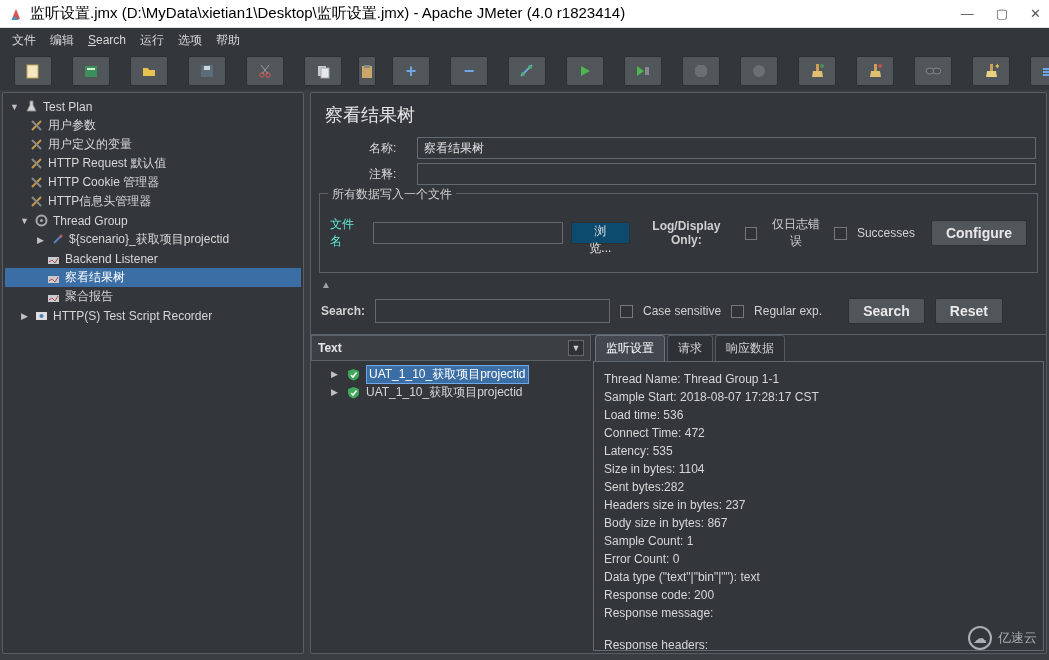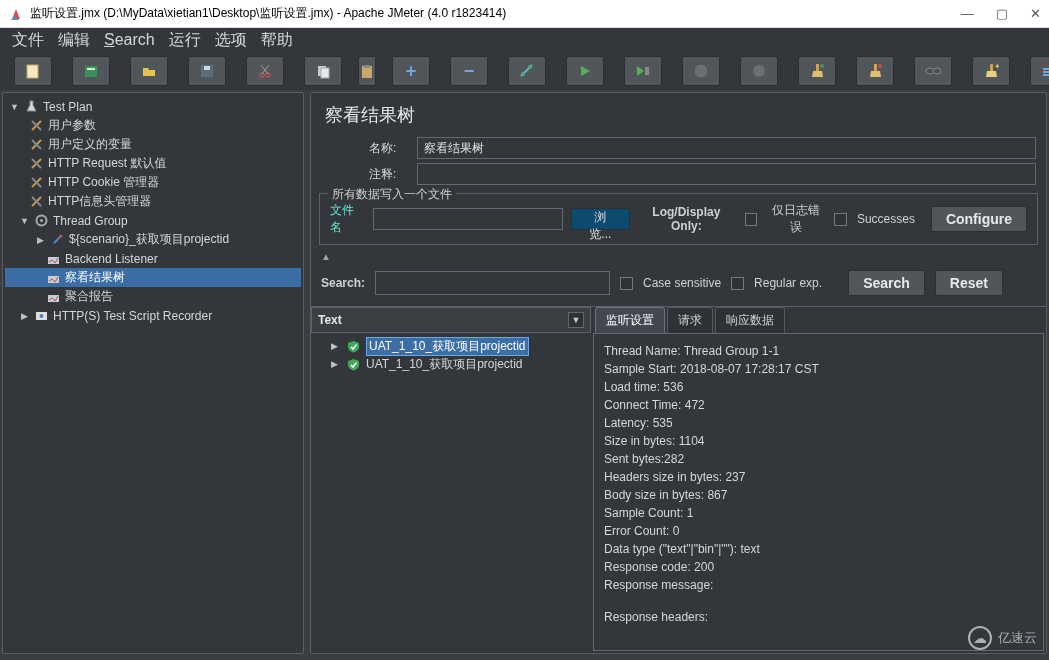--- a/index.html
+++ b/index.html
@@ -3,25 +3,25 @@
 <meta charset="utf-8">
 <style>
 * { box-sizing: border-box; margin: 0; padding: 0; font-family: "Segoe UI", Arial, sans-serif; }
 body { background: #ffffff; width: 1049px; height: 660px; overflow: hidden; font-size: 12px; }
 
 .window { width: 1049px; height: 660px; display: flex; flex-direction: column; background: #3a3e43; }
 
 
 .titlebar { height: 28px; background: #ffffff; border-bottom: 1px solid #ddd; display: flex; align-items: center; padding: 0 8px; color: #000; }
 .titlebar .icon { width: 16px; height: 16px; margin-right: 6px; display:flex; align-items:center; justify-content:center; }
-.titlebar .title { flex: 1; font-size: 12px; }
+.titlebar .title { flex: 1; font-size: 15px; }
 .winbtns { display: flex; gap: 22px; color: #555; font-size: 13px; }
 
 
-.menubar { height: 24px; background: #33373c; display: flex; align-items: center; padding: 0 12px; gap: 14px; color: #d6d6d6; font-size: 16px; }
+.menubar { height: 24px; background: #33373c; display: flex; align-items: center; padding: 0 12px; gap: 14px; color: #d6d6d6; font-size: 12px; }
 .menubar span u { text-decoration: underline; }
 
 
 .toolbar { height: 38px; background: #33373c; display: flex; align-items: center; padding: 2px 10px; gap: 0; }
 .tool-group { display:flex; gap:4px; padding:0 4px; }
 .tool-sep { width: 1px; height: 28px; background: #25282c; margin: 0 6px; }
 .tbtn { width: 38px; height: 30px; background: #51565b; border: 1px solid #2c2f33; border-radius: 2px; display: flex; align-items: center; justify-content: center; color: #e0e0e0; font-size: 14px; cursor:pointer; }
 
 
 .content { flex: 1; display: flex; gap: 6px; padding: 2px 2px 6px 2px; min-height: 0; }
@@ -34,21 +34,21 @@
 .tree-row.selected { background: #3b6ea5; color: #fff; }
 .tree-toggle { width: 11px; color: #c0c0c0; text-align:center; font-size:9px; }
 .tree-indent { display:inline-block; }
 .tree-icon { width:15px; height:15px; display:inline-flex; align-items:center; justify-content:center; font-size:11px; }
 
 
 .sec-title { color: #e6e6e6; font-size: 18px; padding: 10px 10px 8px 14px; }
 .form-row { display: flex; align-items: center; padding: 2px 10px; gap: 8px; }
 .form-row label { color: #d6d6d6; font-size: 12px; width: 40px; margin-left: 48px; }
 .text-input { flex: 1; height: 22px; background: #33373c; border: 1px solid #626970; color: #e0e0e0; padding: 0 6px; font-size: 12px; }
-.group-box { border: 1px solid #5b6168; margin: 6px 8px 4px 8px; padding: 6px 6px; position: relative; }
+.group-box { border: 1px solid #5b6168; margin: 6px 8px 4px 8px; padding: 20px 6px; position: relative; }
 .group-box .legend { position: absolute; top: -8px; left: 8px; background: #33373c; padding: 0 4px; color: #d0d0d0; font-size: 12px; }
 .file-row { display:flex; align-items:center; gap:8px; padding: 2px 4px; }
 .file-row .lbl { color:#5eead4; font-size:12px; }
 .browse-btn { height:22px; padding:0 12px; background: #0c4a6e; border:1px solid #2c2f33; color:#e0e0e0; font-size:12px; cursor:pointer; }
 .log-opts { display:flex; align-items:center; gap: 10px; color:#d0d0d0;text-align:center; }
 .chk { width:13px; height:13px; border:1px solid #777; background:#2f3338; display:inline-block; }
 .btn { height: 26px; padding: 0 14px; background: #51565b; border: 1px solid #2c2f33; color: #e8e8e8; font-weight: bold; font-size: 14px; border-radius:2px; cursor:pointer; }
 .divider-tri { color:#9fa3a8; padding: 2px 10px; font-size:10px; }
 
 .search-row { display:flex; align-items:center; gap:10px; padding: 6px 10px 10px 10px; color:#d0d0d0; }

